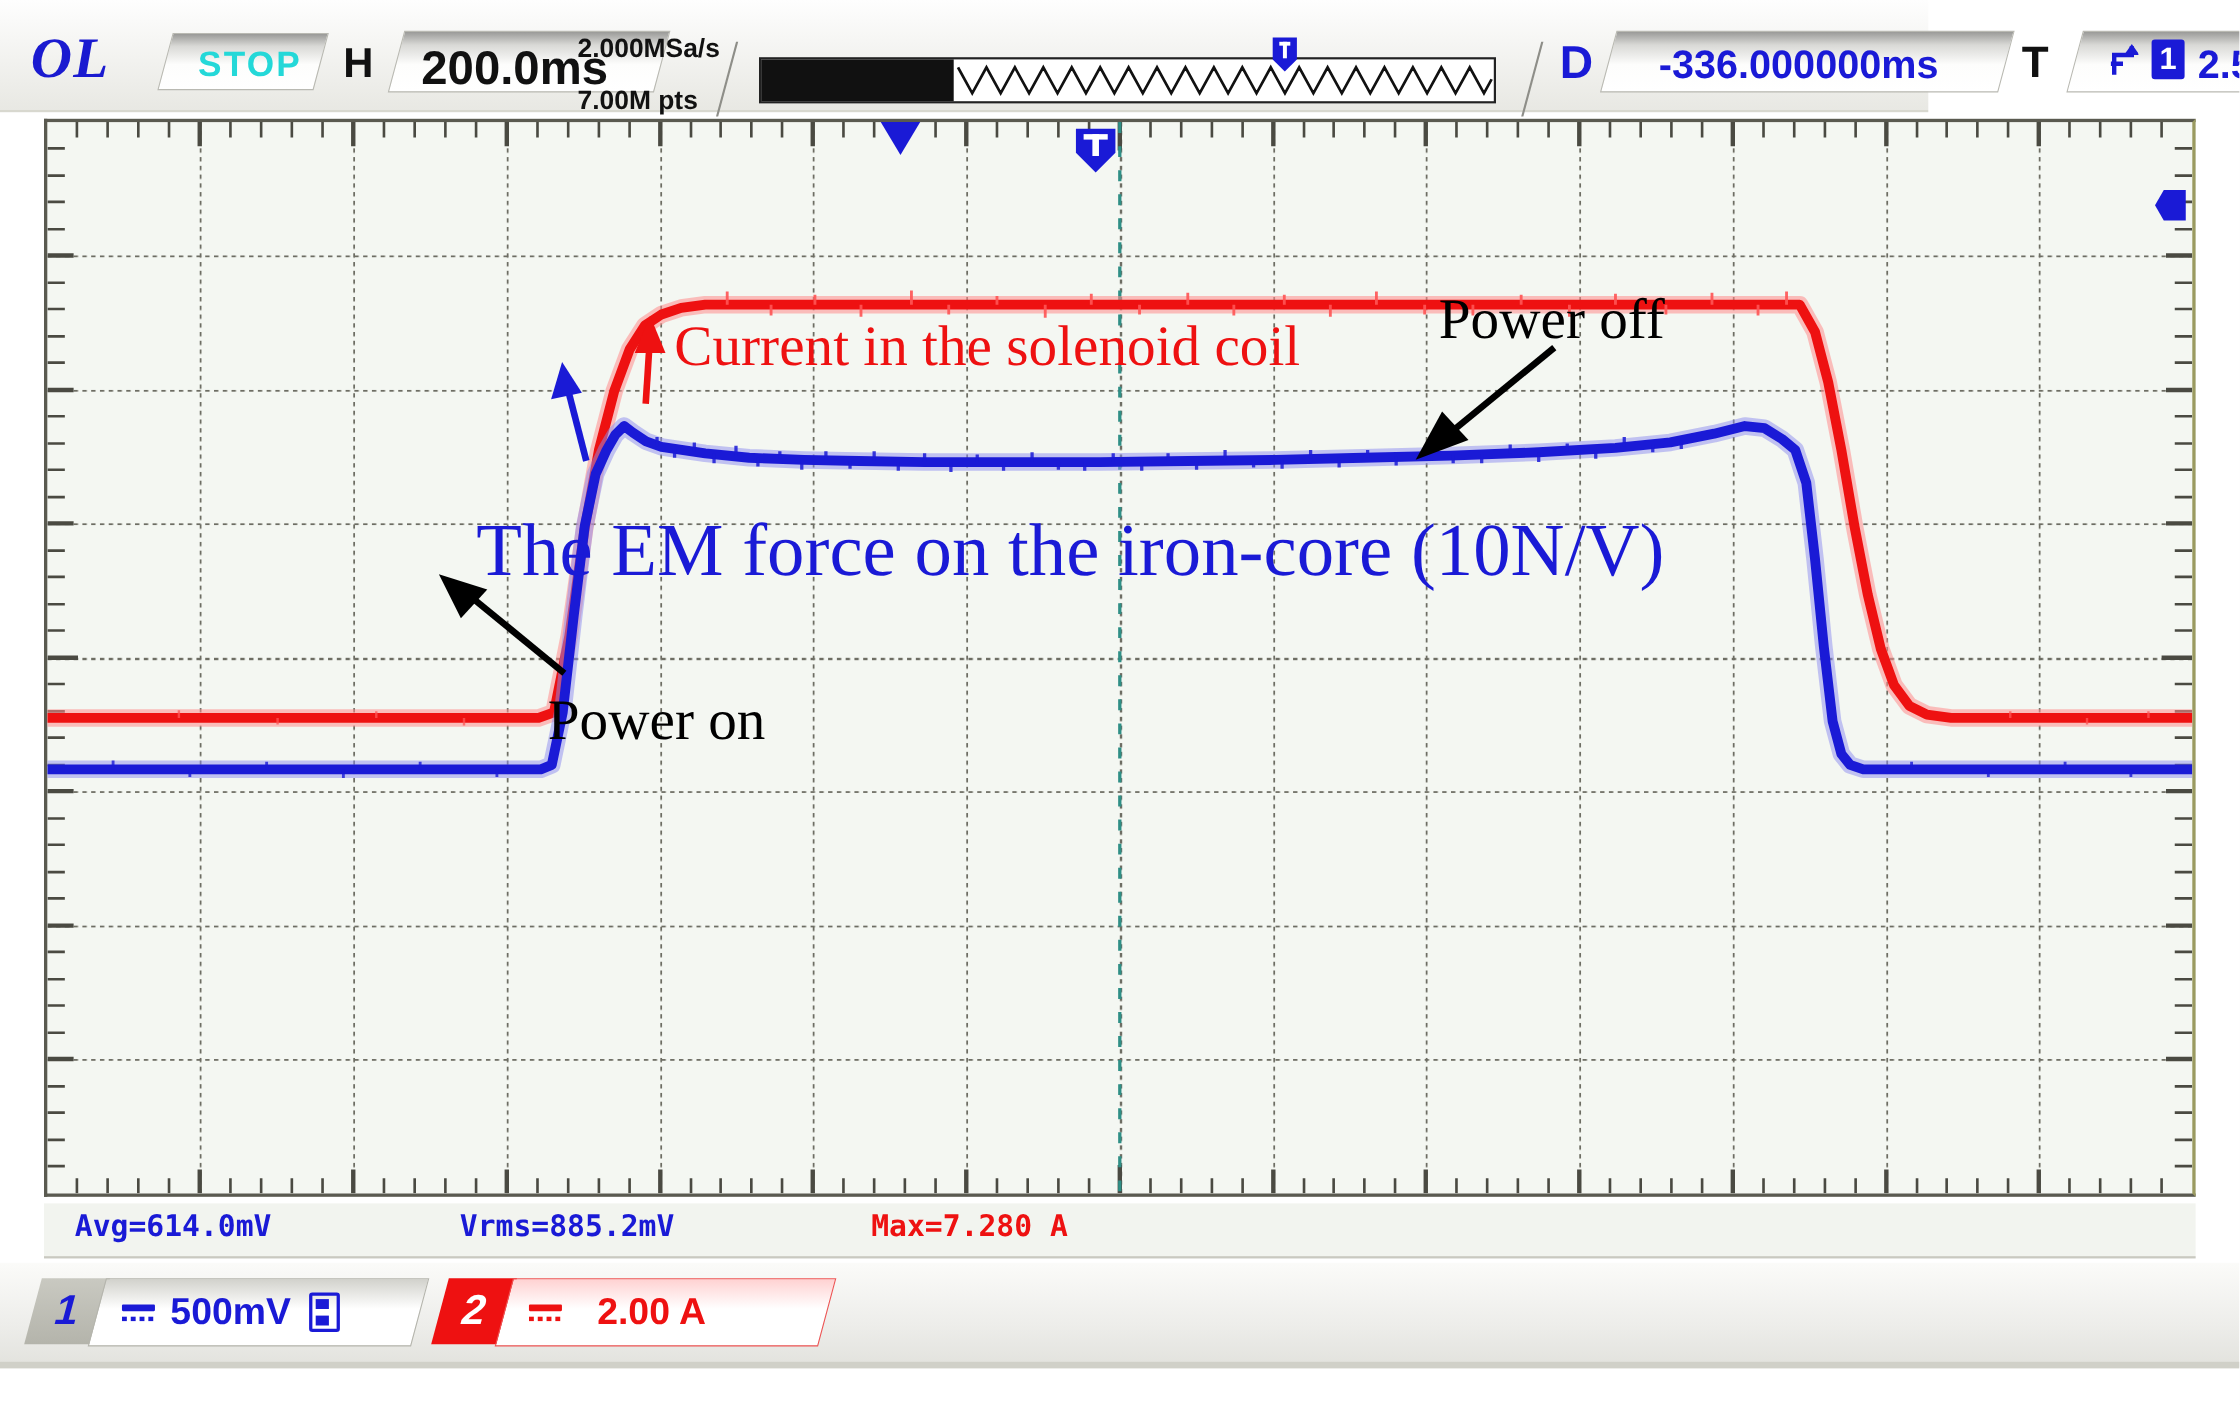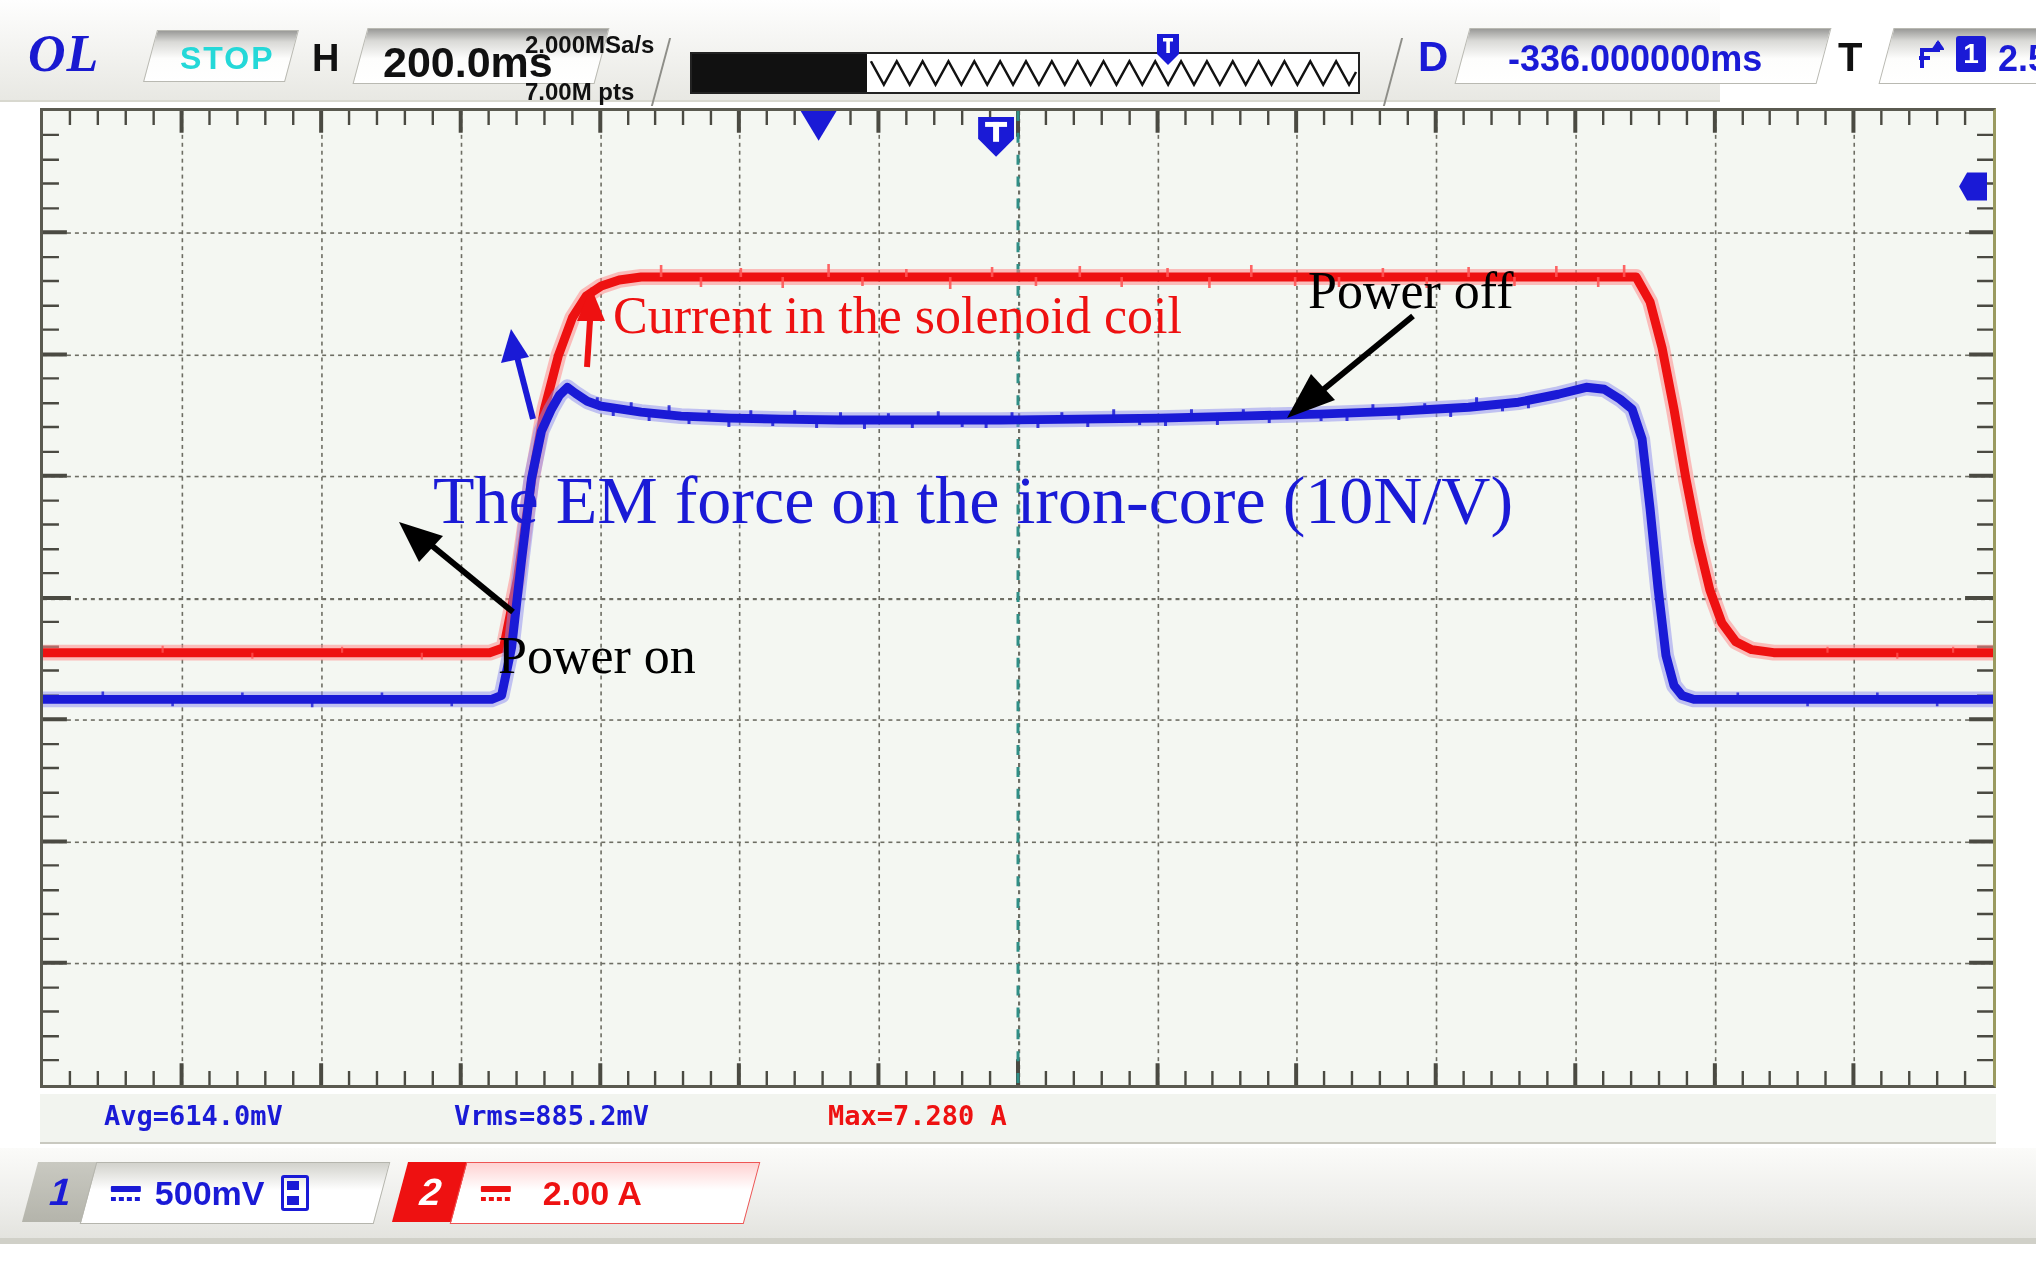--- a/index.html
+++ b/index.html
@@ -7,20 +7,21 @@
   #scope{
     position:relative;width:2036px;height:1277px;
     background:#ffffff;overflow:hidden;
   }
 
   
   #topbar{
     position:absolute;left:0;top:0;width:1720px;height:100px;
     background:linear-gradient(#fefefe,#f2f2ef 55%,#e8e8e3);
     border-bottom:2px solid #d8d8cf;
+    padding-left:33px;
   }
   .ol-logo{
     position:absolute;left:28px;top:24px;
     font-family:"Liberation Serif",serif;font-weight:bold;font-style:italic;
     font-size:52px;color:#1a1ad0;letter-spacing:1px;
   }
   .para{
     position:absolute;
     background:linear-gradient(#9a9a98 0%,#d9d9d6 22%,#fdfdfc 55%,#ffffff 100%);
     border:1px solid #b9b9b2;
@@ -84,21 +85,21 @@
   #anno-pon{left:455px;top:515px;font-size:52px;color:#000;}
   #anno-poff{left:1265px;top:150px;font-size:52px;color:#000;}
 
   
   #measure{
     position:absolute;left:40px;top:1094px;width:1956px;height:48px;
     background:#f2f4ef;border-bottom:2px solid #c9c9c0;
   }
   .meas{
     position:absolute;top:6px;font-family:"DejaVu Sans Mono",monospace;
-    font-size:27px;font-weight:bold;white-space:nowrap;margin-left:36px;
+    font-size:27px;font-weight:bold;white-space:nowrap;
   }
 
   
   #chanbar{
     position:absolute;left:0;top:1148px;width:2036px;height:95px;
     background:linear-gradient(#fbfbf9,#ededea 60%,#e2e2dd);
   }
   .chan{position:absolute;top:14px;height:60px;}
   .chan-num{
     position:absolute;top:0;height:60px;width:62px;

